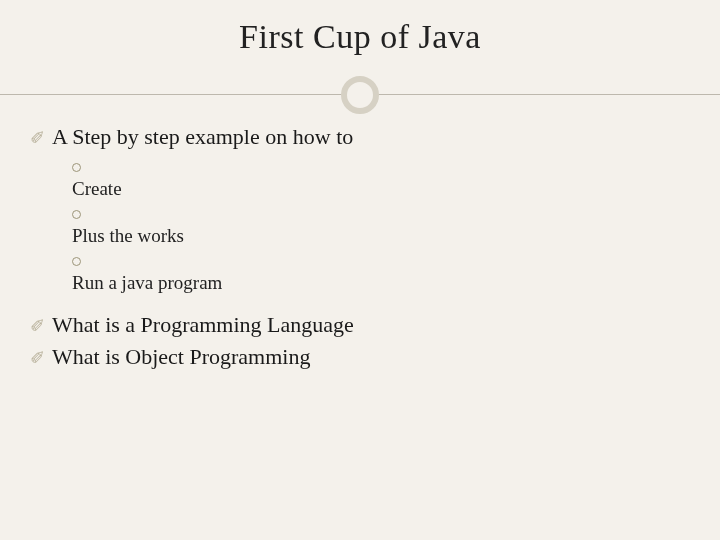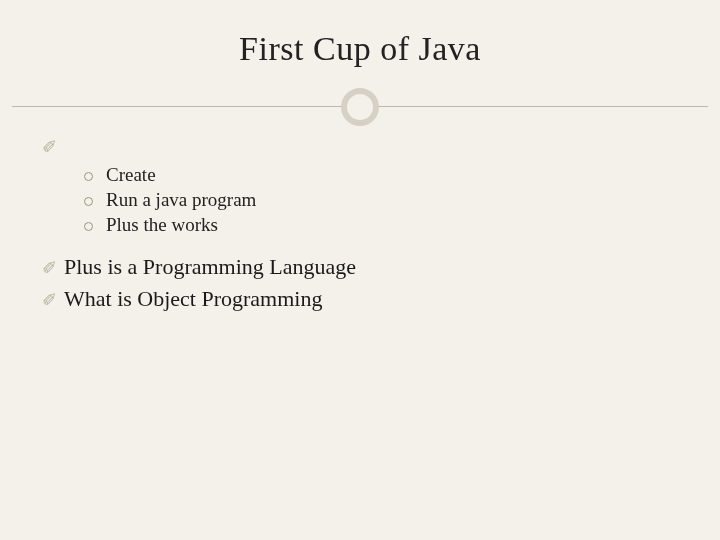--- a/index.html
+++ b/index.html
@@ -7,21 +7,21 @@
   body {
     background: #f4f1eb;
     font-family: Georgia, 'Times New Roman', serif;
     color: #1a1a1a;
     position: relative;
   }
   .slide {
     width: 720px;
     height: 416px;
     position: relative;
-    padding: 12px;
+    padding: 0;
   }
   .title-wrap {
     text-align: center;
     padding-top: 18px;
     padding-bottom: 10px;
   }
   .title {
     font-size: 34px;
     font-weight: 400;
     color: #222;
@@ -68,20 +68,21 @@
   .sub-list {
     margin: 4px 0 18px 42px;
   }
   .lvl2 {
     display: flex;
     align-items: baseline;
     font-size: 19px;
     font-weight: 400;
     margin-bottom: 3px;
     color: #222;
+    flex-direction: column;
   }
   .lvl2 .bullet-circle {
     width: 22px;
     flex: 0 0 22px;
     display: inline-flex;
     align-items: center;
   }
   .bullet-circle-shape {
     width: 9px; height: 9px;
     border: 1.5px solid #9c9579;
@@ -100,45 +101,46 @@
 
   <div class="divider-row">
     <div class="hline"></div>
     <div class="ring"></div>
   </div>
 
   <div class="content">
 
     <div class="lvl1">
       <span class="bullet-swirl">✐</span>
+      <span>A Step by step example on how to</span>
     </div>
     <div class="sub-list">
       <div class="lvl2">
         <span class="bullet-circle">
             <span class="bullet-circle-shape"></span>
           </span>
         <span>Create</span>
       </div>
       <div class="lvl2">
         <span class="bullet-circle">
             <span class="bullet-circle-shape"></span>
           </span>
-        <span>Run a java program</span>
+        <span>Plus the works</span>
       </div>
       <div class="lvl2">
         <span class="bullet-circle">
             <span class="bullet-circle-shape"></span>
           </span>
-        <span>Plus the works</span>
+        <span>Run a java program</span>
       </div>
     </div>
 
     <div class="lvl1">
       <span class="bullet-swirl">✐</span>
-      <span>Plus is a Programming Language</span>
+      <span>What is a Programming Language</span>
     </div>
 
     <div class="lvl1">
       <span class="bullet-swirl">✐</span>
       <span>What is Object Programming</span>
     </div>
 
   </div>
 </div>
 

